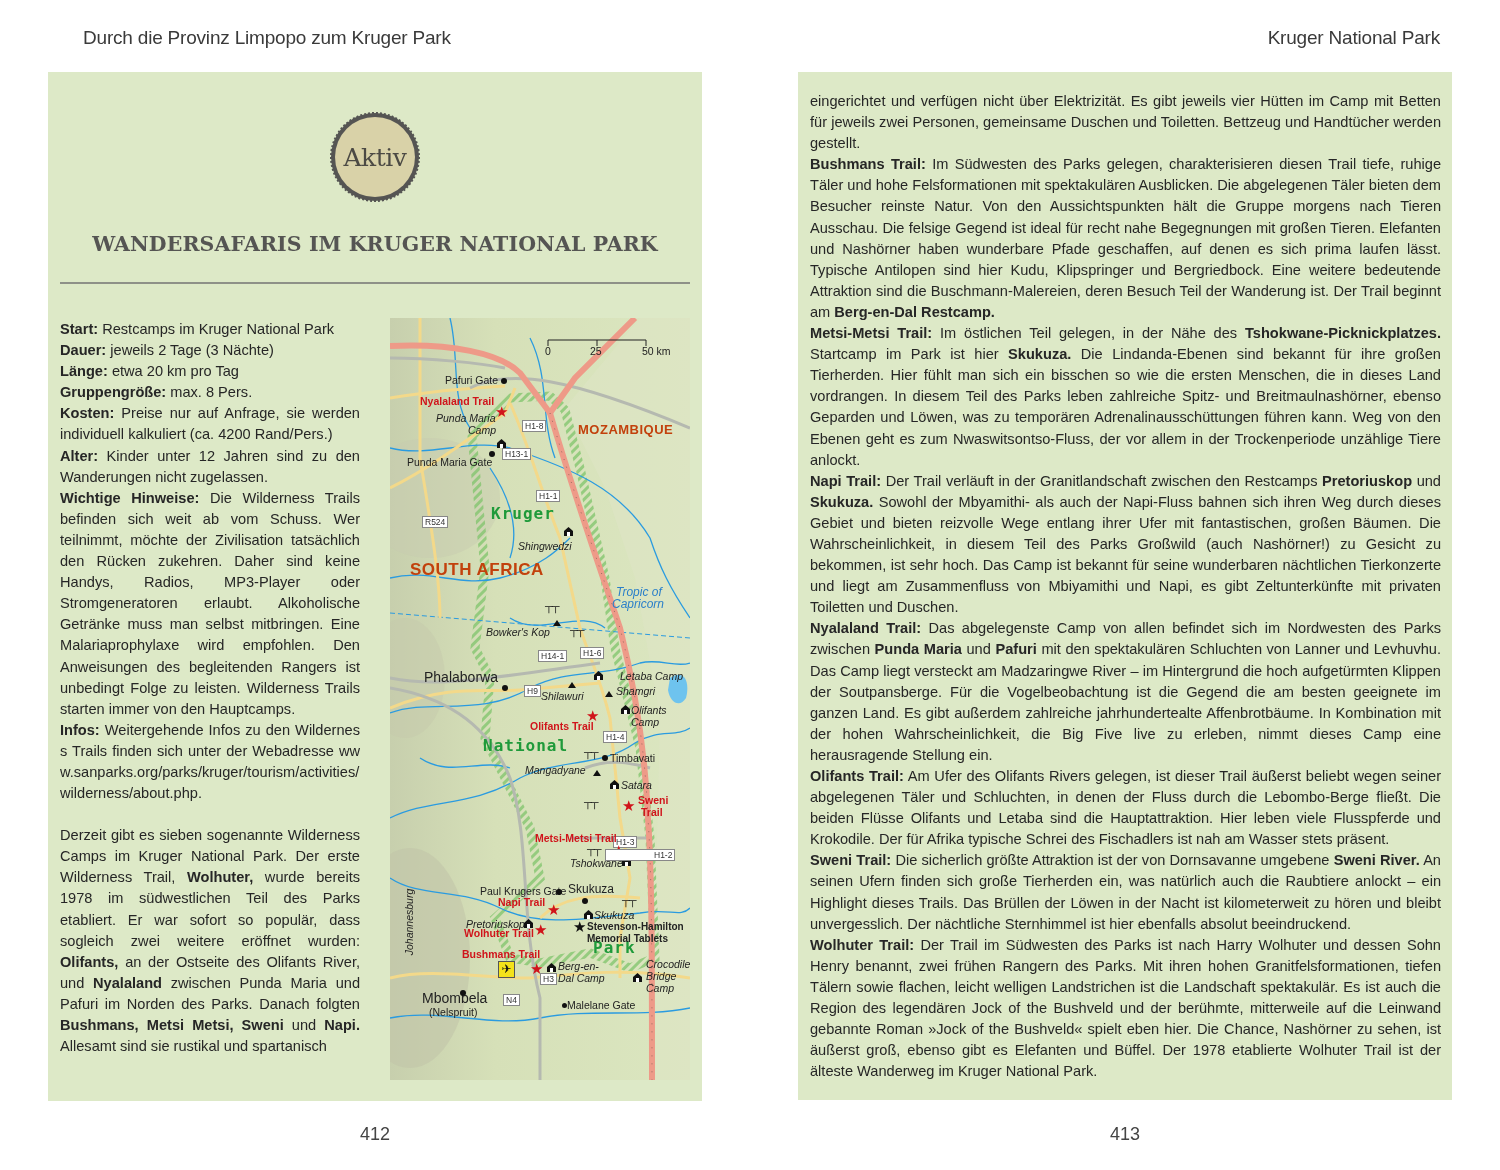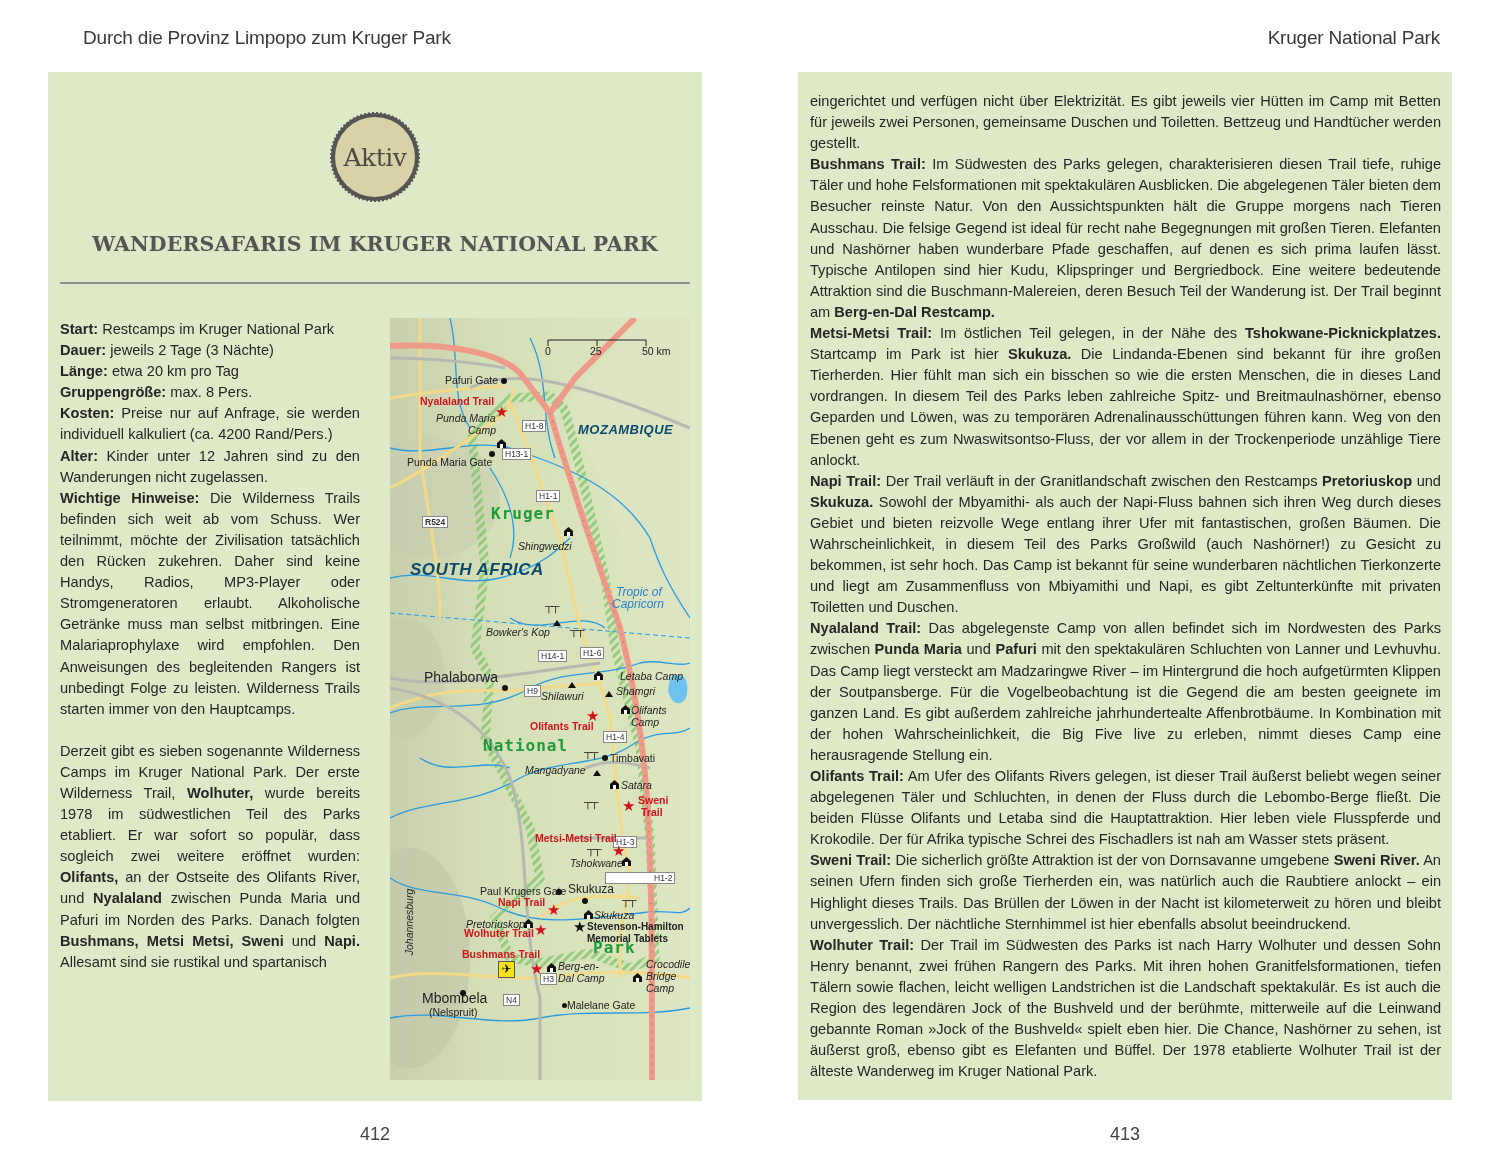--- a/index.html
+++ b/index.html
@@ -35,21 +35,21 @@
     .right-col { position: absolute; left: 810px; top: 91px; width: 631px; font-size: 14.6px; line-height: 21.1px; color: #262626; }
     .right-col p { text-align: justify; }
 
     
     .map { position: absolute; left: 390px; top: 318px; width: 300px; height: 762px; overflow: hidden; background: #d9e4bd; }
     .map svg { position: absolute; left: 0; top: 0; }
     .ml { position: absolute; white-space: nowrap; font-size: 10.5px; color: #222; line-height: 12px; }
     .ml.it { font-style: italic; }
     .ml.red { color: #d0141b; font-weight: bold; }
     .ml.green { color: #1f9a3a; font-weight: bold; font-size: 16px; letter-spacing: 1px; font-family: "DejaVu Sans Mono", monospace; }
-    .ml.country { color: #0c4a6e; font-weight: bold; font-style: italic; font-size: 17px; letter-spacing: 0.5px; }
+    .ml.country { color: #c2410c; font-weight: bold; font-size: 17px; letter-spacing: 0.5px; }
     .ml.country.sm { font-size: 13px; }
     .ml.big { font-size: 14px; }
     .ml.bold { font-weight: bold; }
     .ml.road { background: #fff; border: 1px solid #888; font-size: 8.5px; padding: 0 2px; line-height: 10px; color: #333; }
     .ml.blue { color: #2a7fc9; font-style: italic; font-size: 12px; }
     .star { position: absolute; color: #d0141b; font-size: 15px; line-height: 15px; }
     .star.black { color: #111; }
     .hut { position: absolute; width: 11px; height: 11px; }
     .dot { position: absolute; width: 6px; height: 6px; background: #111; border-radius: 50%; }
     .pic { position: absolute; font-size: 11px; font-weight: bold; color: #111; letter-spacing: -1px; }
@@ -77,20 +77,21 @@
 <div class="box-rule"></div>
 
 <div class="left-col">
   <p><b>Start:</b><span> Restcamps im Kruger National Park</span></p>
   <p><b>Dauer:</b><span> jeweils 2 Tage (3 Nächte)</span></p>
   <p><b>Länge:</b><span> etwa 20 km pro Tag</span></p>
   <p><b>Gruppengröße:</b><span> max. 8 Pers.</span></p>
   <p><b>Kosten:</b><span> Preise nur auf Anfrage, sie werden individuell kalkuliert (ca. 4200 Rand/Pers.)</span></p>
   <p><b>Alter:</b><span> Kinder unter 12 Jahren sind zu den Wanderungen nicht zugelassen.</span></p>
   <p style="hyphens:auto;"><b>Wichtige Hinweise:</b><span> Die Wilderness Trails befinden sich weit ab vom Schuss. Wer teilnimmt, möchte der Zivilisation tatsächlich den Rücken zukehren. Daher sind keine Handys, Radios, MP3-Player oder Stromgeneratoren erlaubt. Alkoholische Getränke muss man selbst mitbringen. Eine Malariaprophylaxe wird empfohlen. Den Anweisungen des begleitenden Rangers ist unbedingt Folge zu leisten. Wilderness Trails starten immer von den Hauptcamps.</span></p>
+  <p style="word-break:break-all;"><b>Infos:</b><span> Weitergehende Infos zu den Wilderness Trails finden sich unter der Webadresse www.sanparks.org/parks/kruger/tourism/activities/wilderness/about.php.</span></p>
   <div class="gap"></div>
   <p><span>Derzeit gibt es sieben sogenannte Wilderness Camps im Kruger National Park. Der erste Wilderness Trail, </span><b>Wolhuter,</b><span> wurde bereits 1978 im südwestlichen Teil des Parks etabliert. Er war sofort so populär, dass sogleich zwei weitere eröffnet wurden: </span><b>Olifants,</b><span> an der Ostseite des Olifants River, und </span><b>Nyalaland</b><span> zwischen Punda Maria und Pafuri im Norden des Parks. Danach folgten </span><b>Bushmans, Metsi Metsi, Sweni</b><span> und </span><b>Napi.</b><span> Allesamt sind sie rustikal und spartanisch</span></p>
 </div>
 
 <div class="map">
   <svg width="300" height="762" viewBox="0 0 300 762">
     <defs>
       <pattern id="hatch" width="6" height="6" patternUnits="userSpaceOnUse" patternTransform="rotate(45)">
         <rect width="3" height="6" fill="#7ec46a" opacity="0.75"></rect>
       </pattern>
@@ -176,21 +177,21 @@
   <div class="ml it" style="left:78px;top:106px;">Camp</div>
   <svg class="hut" style="left:106px;top:120px;" viewBox="0 0 11 11">
       <path d="M1 5 L5.5 1 L10 5 L10 10 L1 10 Z" fill="#111"></path>
       <rect x="4" y="6" width="3" height="4" fill="#fff"></rect>
     </svg>
   <div class="ml road" style="left:132px;top:102px;">H1-8</div>
   <div class="dot" style="left:99px;top:133px;"></div>
   <div class="ml" style="left:17px;top:138px;">Punda Maria Gate</div>
   <div class="ml road" style="left:112px;top:130px;">H13-1</div>
   <div class="ml road" style="left:146px;top:172px;">H1-1</div>
-  <div class="ml road" style="left:32px;top:198px;font-weight:bold;">R524</div>
+  <div class="ml road" style="left:32px;top:198px;">R524</div>
   <svg class="hut" style="left:173px;top:208px;" viewBox="0 0 11 11">
       <path d="M1 5 L5.5 1 L10 5 L10 10 L1 10 Z" fill="#111"></path>
       <rect x="4" y="6" width="3" height="4" fill="#fff"></rect>
     </svg>
   <div class="ml it" style="left:128px;top:222px;">Shingwedzi</div>
 
   <div class="pic" style="left:155px;top:282px;">┬┬</div>
   <div class="tri" style="left:163px;top:302px;"></div>
   <div class="ml it" style="left:96px;top:308px;">Bowker's Kop</div>
   <div class="pic" style="left:180px;top:306px;">┬┬</div>
@@ -234,21 +235,21 @@
 
   <div class="ml road" style="left:223px;top:518px;">H1-3</div>
   <div class="ml red" style="left:145px;top:514px;">Metsi-Metsi Trail</div>
   <div class="pic" style="left:197px;top:525px;">┬┬</div>
   <div class="star" style="left:222px;top:525px;">★</div>
   <div class="ml it" style="left:180px;top:539px;">Tshokwane</div>
   <svg class="hut" style="left:231px;top:538px;" viewBox="0 0 11 11">
       <path d="M1 5 L5.5 1 L10 5 L10 10 L1 10 Z" fill="#111"></path>
       <rect x="4" y="6" width="3" height="4" fill="#fff"></rect>
     </svg>
-  <div class="ml road" style="left:215px;top:554px;padding-left:48px;">H1-2</div>
+  <div class="ml road" style="left:215px;top:531px;padding-left:48px;">H1-2</div>
   <div class="ml" style="left:90px;top:567px;">Paul Krugers Gate</div>
   <div class="dot" style="left:166px;top:571px;"></div>
   <div class="ml big" style="left:178px;top:565px;font-size:12px;">Skukuza</div>
   <div class="dot" style="left:192px;top:580px;"></div>
   <div class="pic" style="left:232px;top:576px;">┬┬</div>
   <div class="ml red" style="left:108px;top:578px;">Napi Trail</div>
   <div class="star" style="left:157px;top:584px;">★</div>
   <svg class="hut" style="left:193px;top:591px;" viewBox="0 0 11 11">
       <path d="M1 5 L5.5 1 L10 5 L10 10 L1 10 Z" fill="#111"></path>
       <rect x="4" y="6" width="3" height="4" fill="#fff"></rect>

